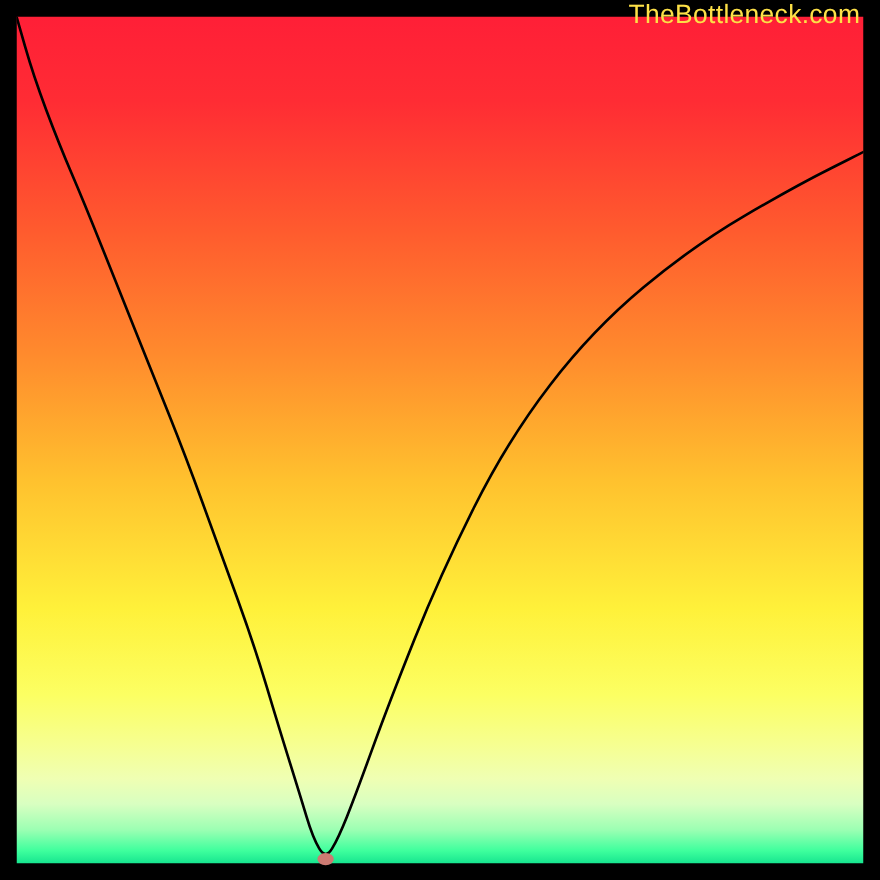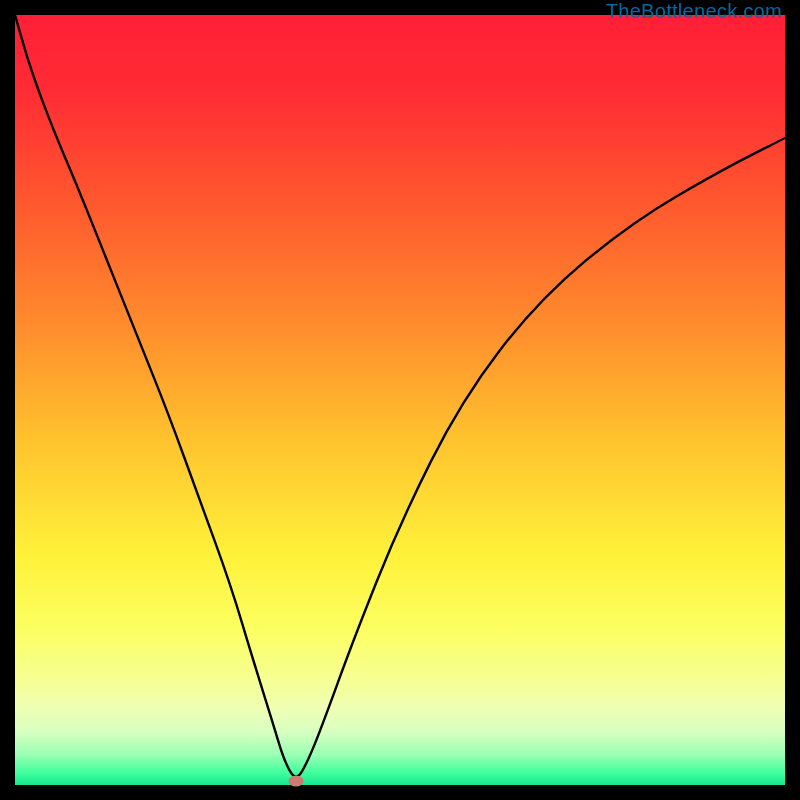--- a/index.html
+++ b/index.html
@@ -23,22 +23,22 @@
     position: absolute;
     left: 0;
     top: 0;
     width: 770px;
     height: 770px;
   }
   .watermark {
     position: absolute;
     top: 0px;
     right: 18px;
-    color: #0369a1;
-    font-size: 20px;
+    color: #fde047;
+    font-size: 24px;
     font-weight: 400;
     letter-spacing: 0.3px;
     z-index: 5;
     font-family: Arial, sans-serif;
   }
   svg.curve {
     position: absolute;
     left: 0;
     top: 0;
     width: 770px;

